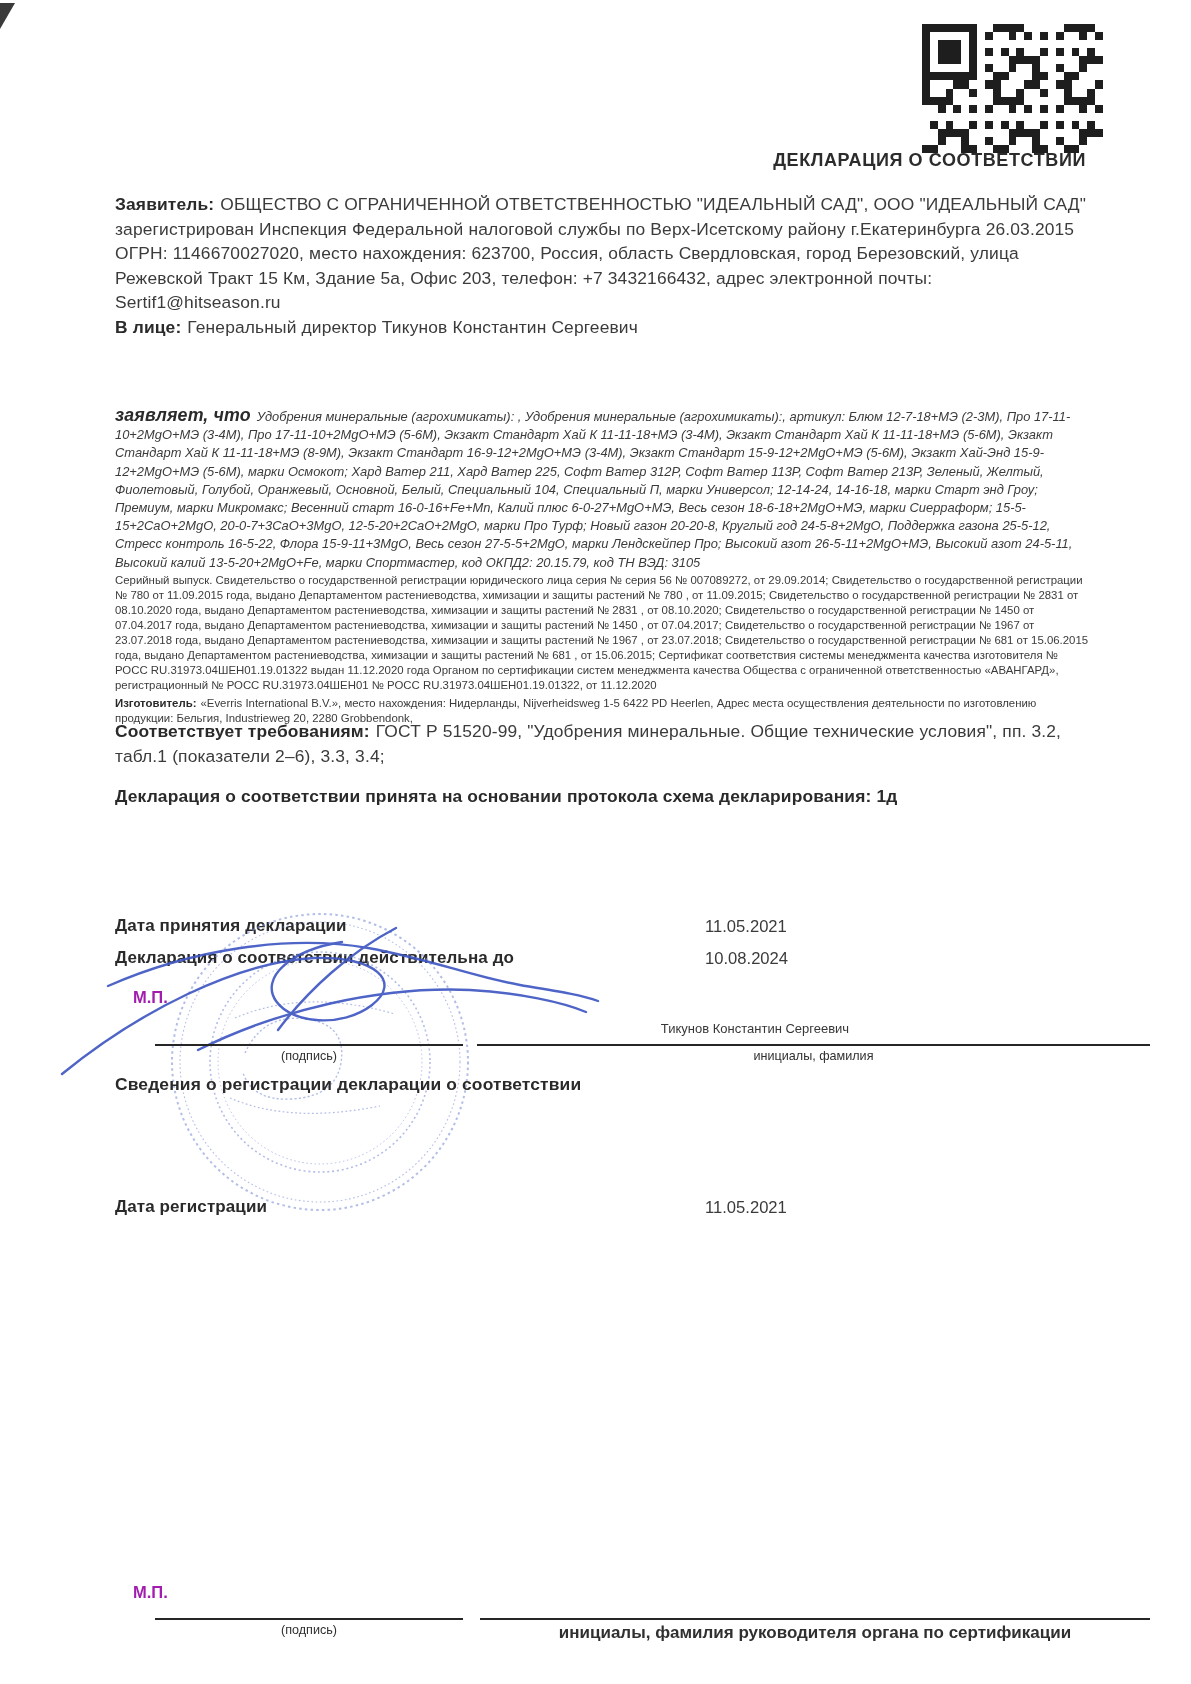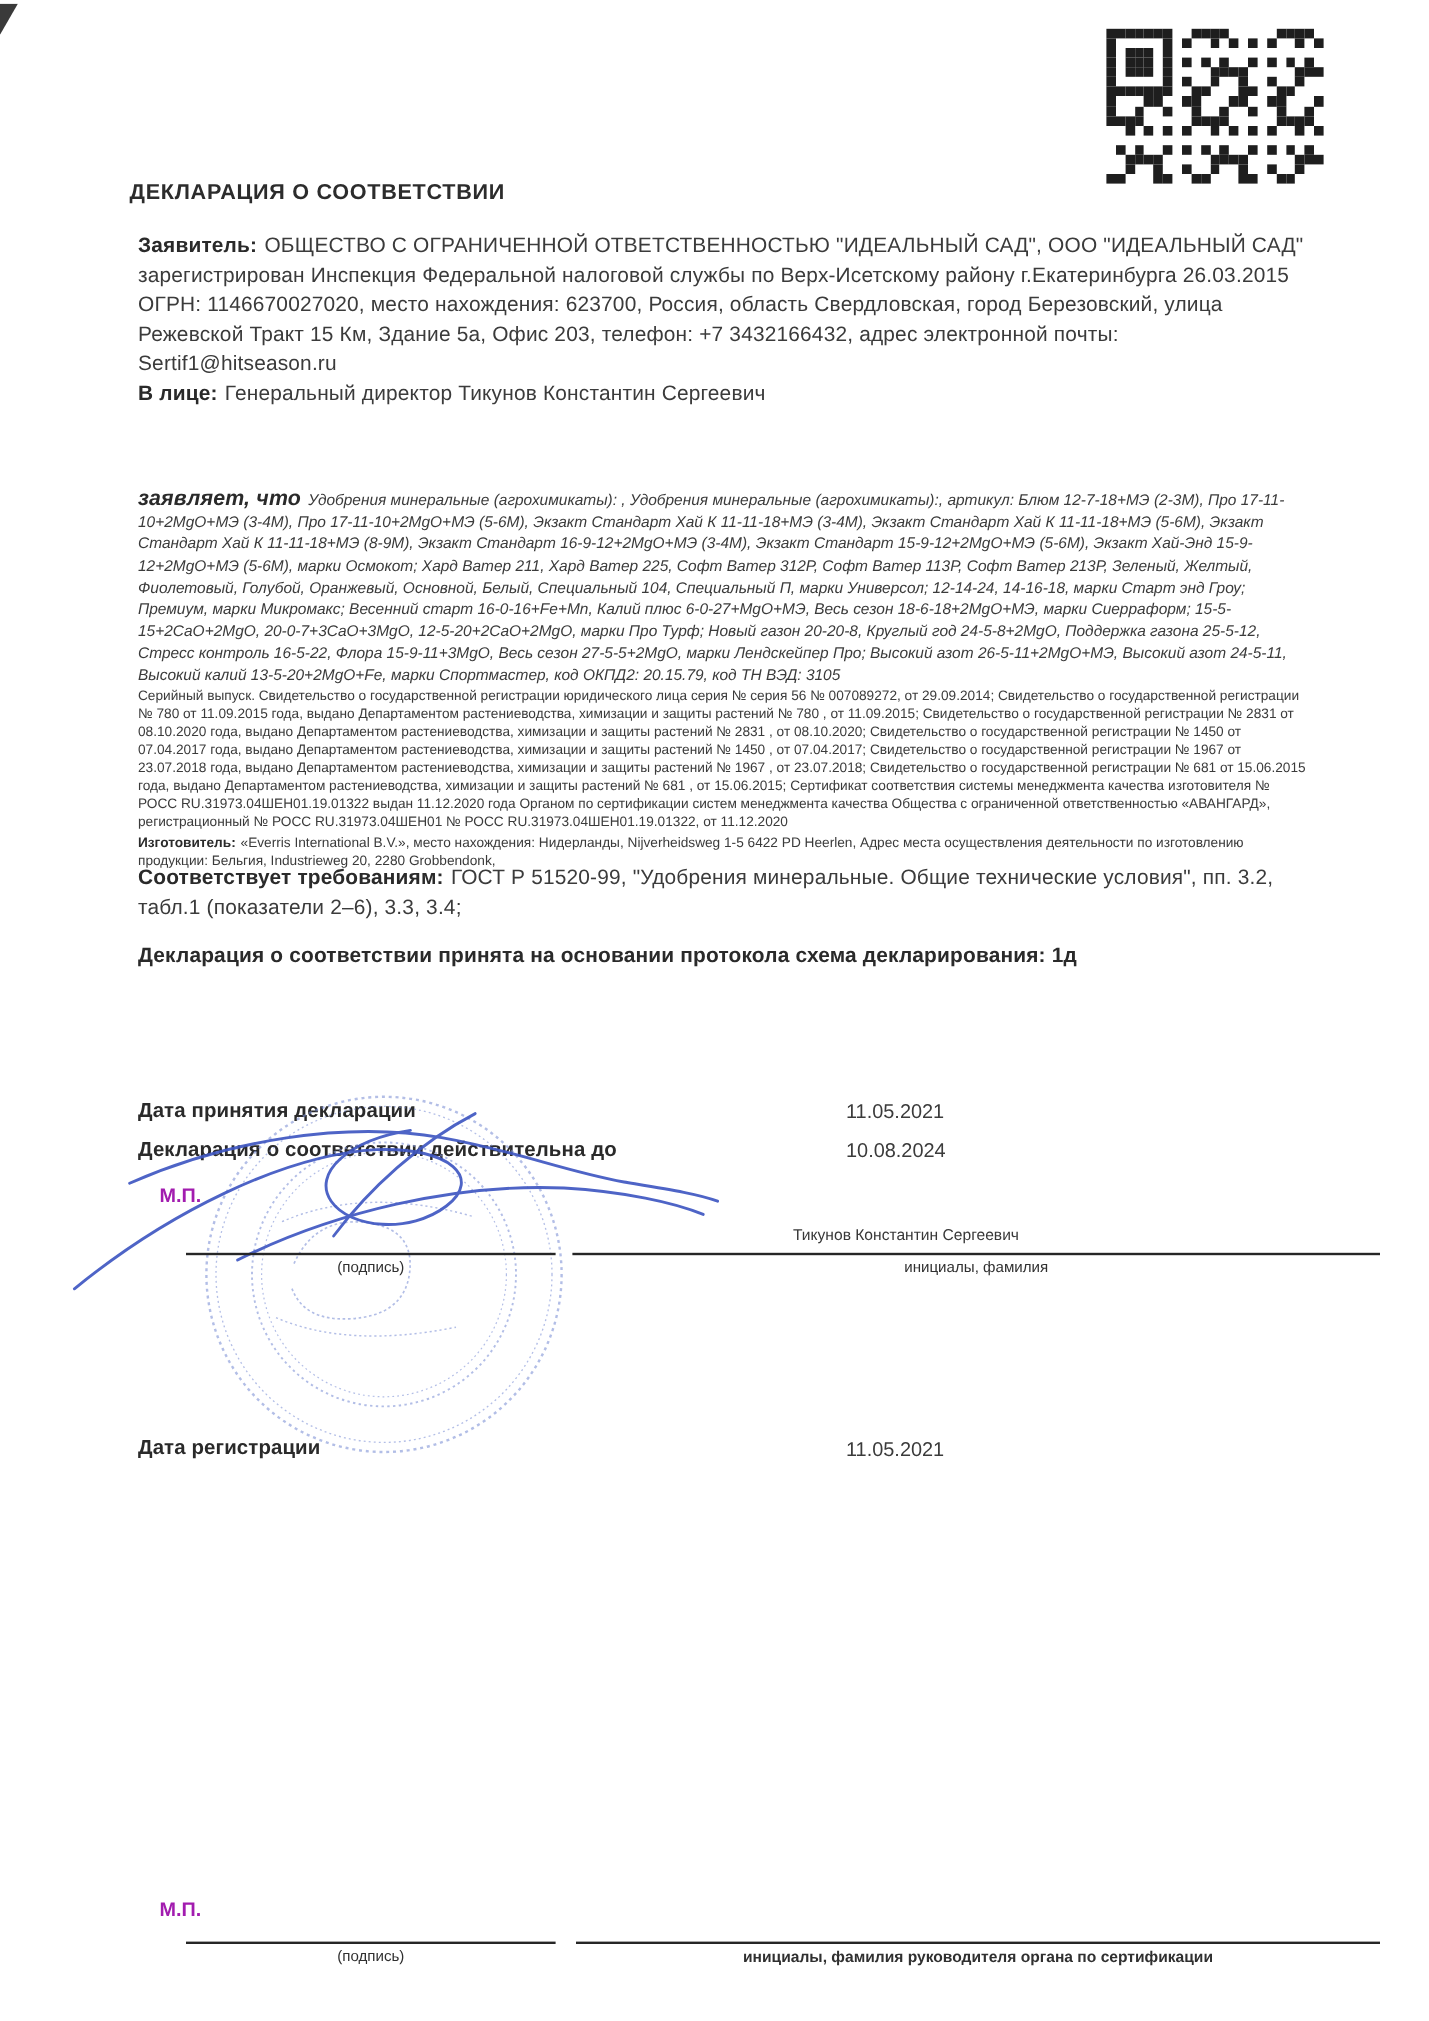--- a/index.html
+++ b/index.html
@@ -7,21 +7,21 @@
         font-family:"Liberation Sans",sans-serif;color:#3b3b3b;}
   .abs{position:absolute;}
   .corner-mark{left:0;top:3px;width:15px;height:26px;background:#3a3a3a;
                clip-path:polygon(0 0,100% 0,0 100%);}
   
   .qr{left:922px;top:24px;width:181px;height:129px;display:grid;
       grid-template-columns:repeat(23,1fr);grid-auto-rows:1fr;}
   .qr i{display:block;}
   .qr i.b{background:#1e1e1e;}
   
-  .title{left:108px;top:150px;width:978px;text-align:left;font-size:18px;font-weight:700;
+  .title{left:108px;top:150px;width:978px;text-align:right;font-size:18px;font-weight:700;
          color:#2c2c2c;letter-spacing:.6px;}
   
   .block{left:115px;width:978px;font-size:17.4px;line-height:24.6px;letter-spacing:.15px;}
   .applicant{top:192px;}
   .lbl{font-weight:700;color:#2a2a2a;margin-right:6px;}
   .statement{top:407px;}
   .statement .big{font-size:17.8px;}
   .products{font-size:12.9px;line-height:17.2px;letter-spacing:0;}
   .declares-p{margin:0;line-height:17.2px;font-style:italic;}
   .certs{font-size:11.4px;line-height:15.1px;letter-spacing:0;margin-top:2px;}
@@ -42,21 +42,21 @@
   
   .sline{border-top:2px solid #262626;height:0;}
   .l-m1{left:155px;top:1044px;width:308px;}
   .l-m2{left:477px;top:1044px;width:673px;}
   .l-f1{left:155px;top:1618px;width:308px;}
   .l-f2{left:480px;top:1618px;width:670px;}
   .cap{text-align:center;font-size:12.6px;color:#303030;}
   .c-m1{left:155px;top:1049px;width:308px;}
   .c-m2{left:477px;top:1049px;width:673px;}
   .c-f1{left:155px;top:1623px;width:308px;}
-  .c-f2{left:480px;top:1623px;width:670px;font-weight:700;font-size:13px;}
+  .c-f2{left:480px;top:1623px;width:670px;font-weight:700;font-size:17px;}
   .sig-name{left:470px;top:1021px;width:570px;text-align:center;font-size:13px;color:#383838;}
   .reg-head{top:1072px;font-weight:700;color:#2a2a2a;}
   .overlay{left:50px;top:888px;width:570px;height:345px;pointer-events:none;}
 </style>
 </head>
 <body>
 
 <div class="page">
 
   <div class="abs corner-mark"></div>
@@ -480,20 +480,21 @@
       <path d="M 228 142 C 258 102 300 64 346 40"></path>
     </g>
   </svg>
 
   <div class="abs sig-name">Тикунов Константин Сергеевич</div>
   <div class="abs sline l-m1"></div>
   <div class="abs sline l-m2"></div>
   <div class="abs cap c-m1">(подпись)</div>
   <div class="abs cap c-m2">инициалы, фамилия</div>
 
+  <div class="abs block reg-head">Сведения о регистрации декларации о соответствии</div>
 
   <div class="abs row r-reg2">
     <span class="rl">Дата регистрации</span>
     <span class="rv">11.05.2021</span>
   </div>
 
   <div class="abs mp mp2">М.П.</div>
   <div class="abs sline l-f1"></div>
   <div class="abs sline l-f2"></div>
   <div class="abs cap c-f1">(подпись)</div>

